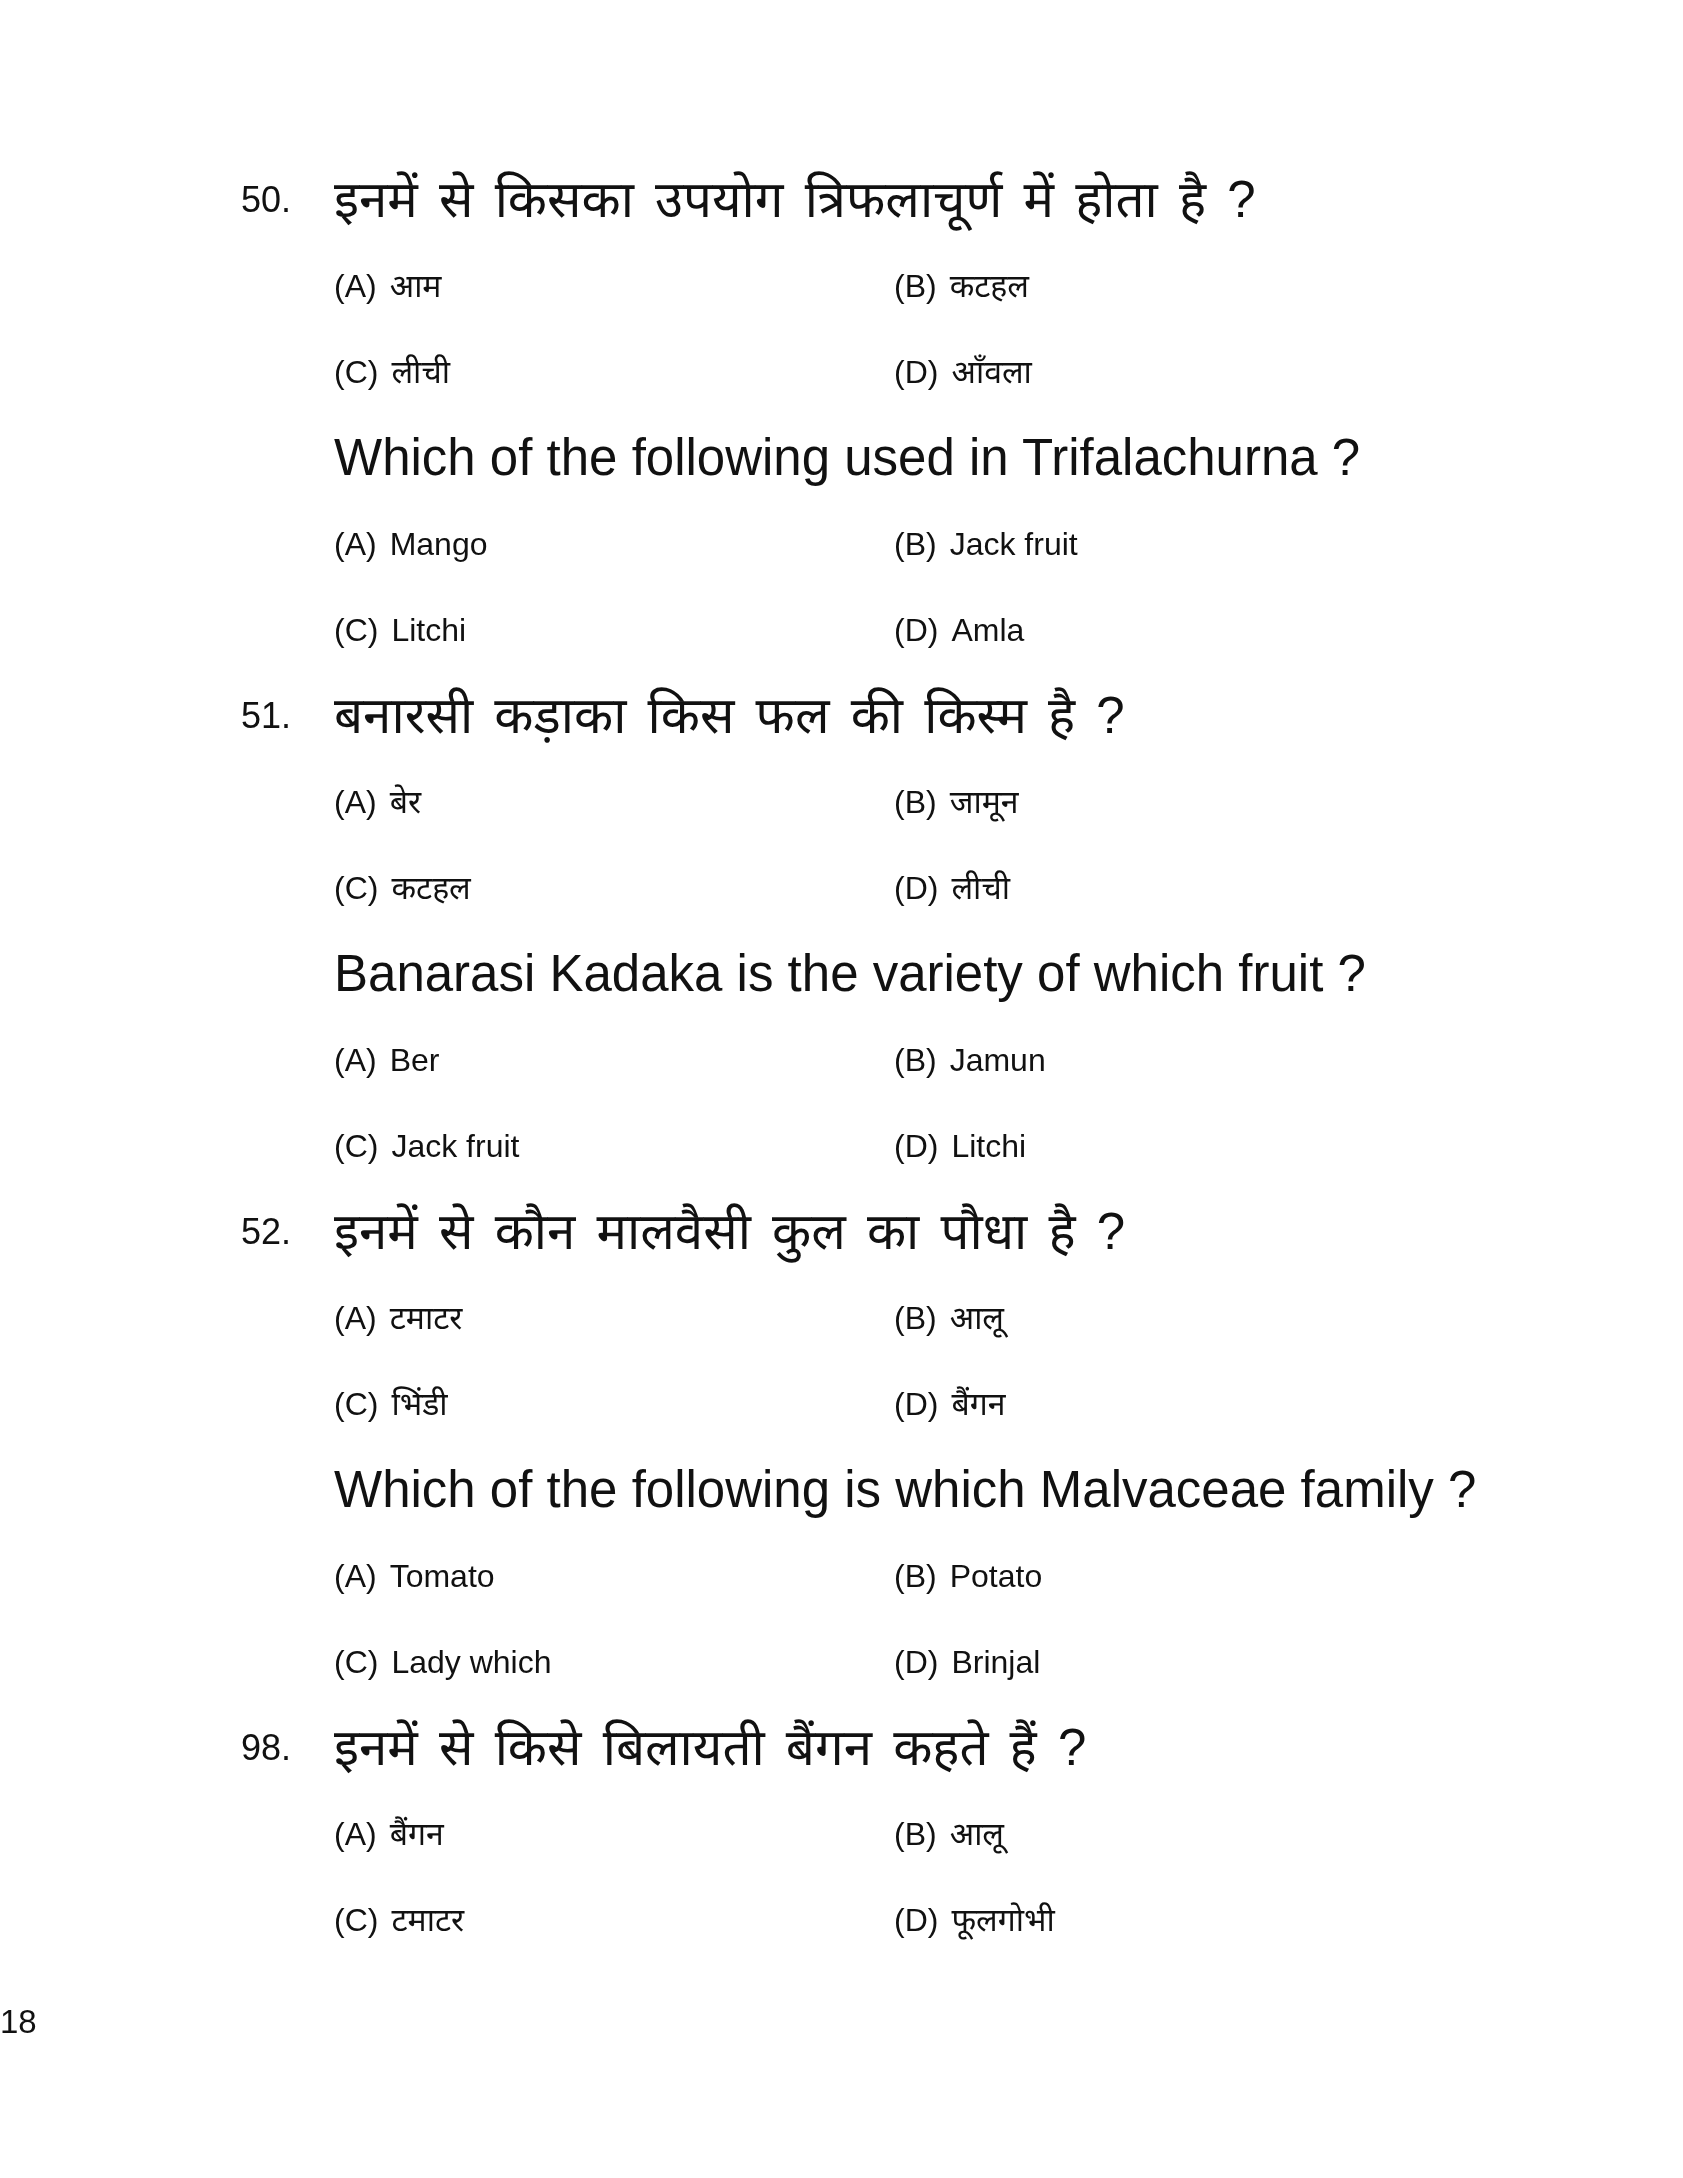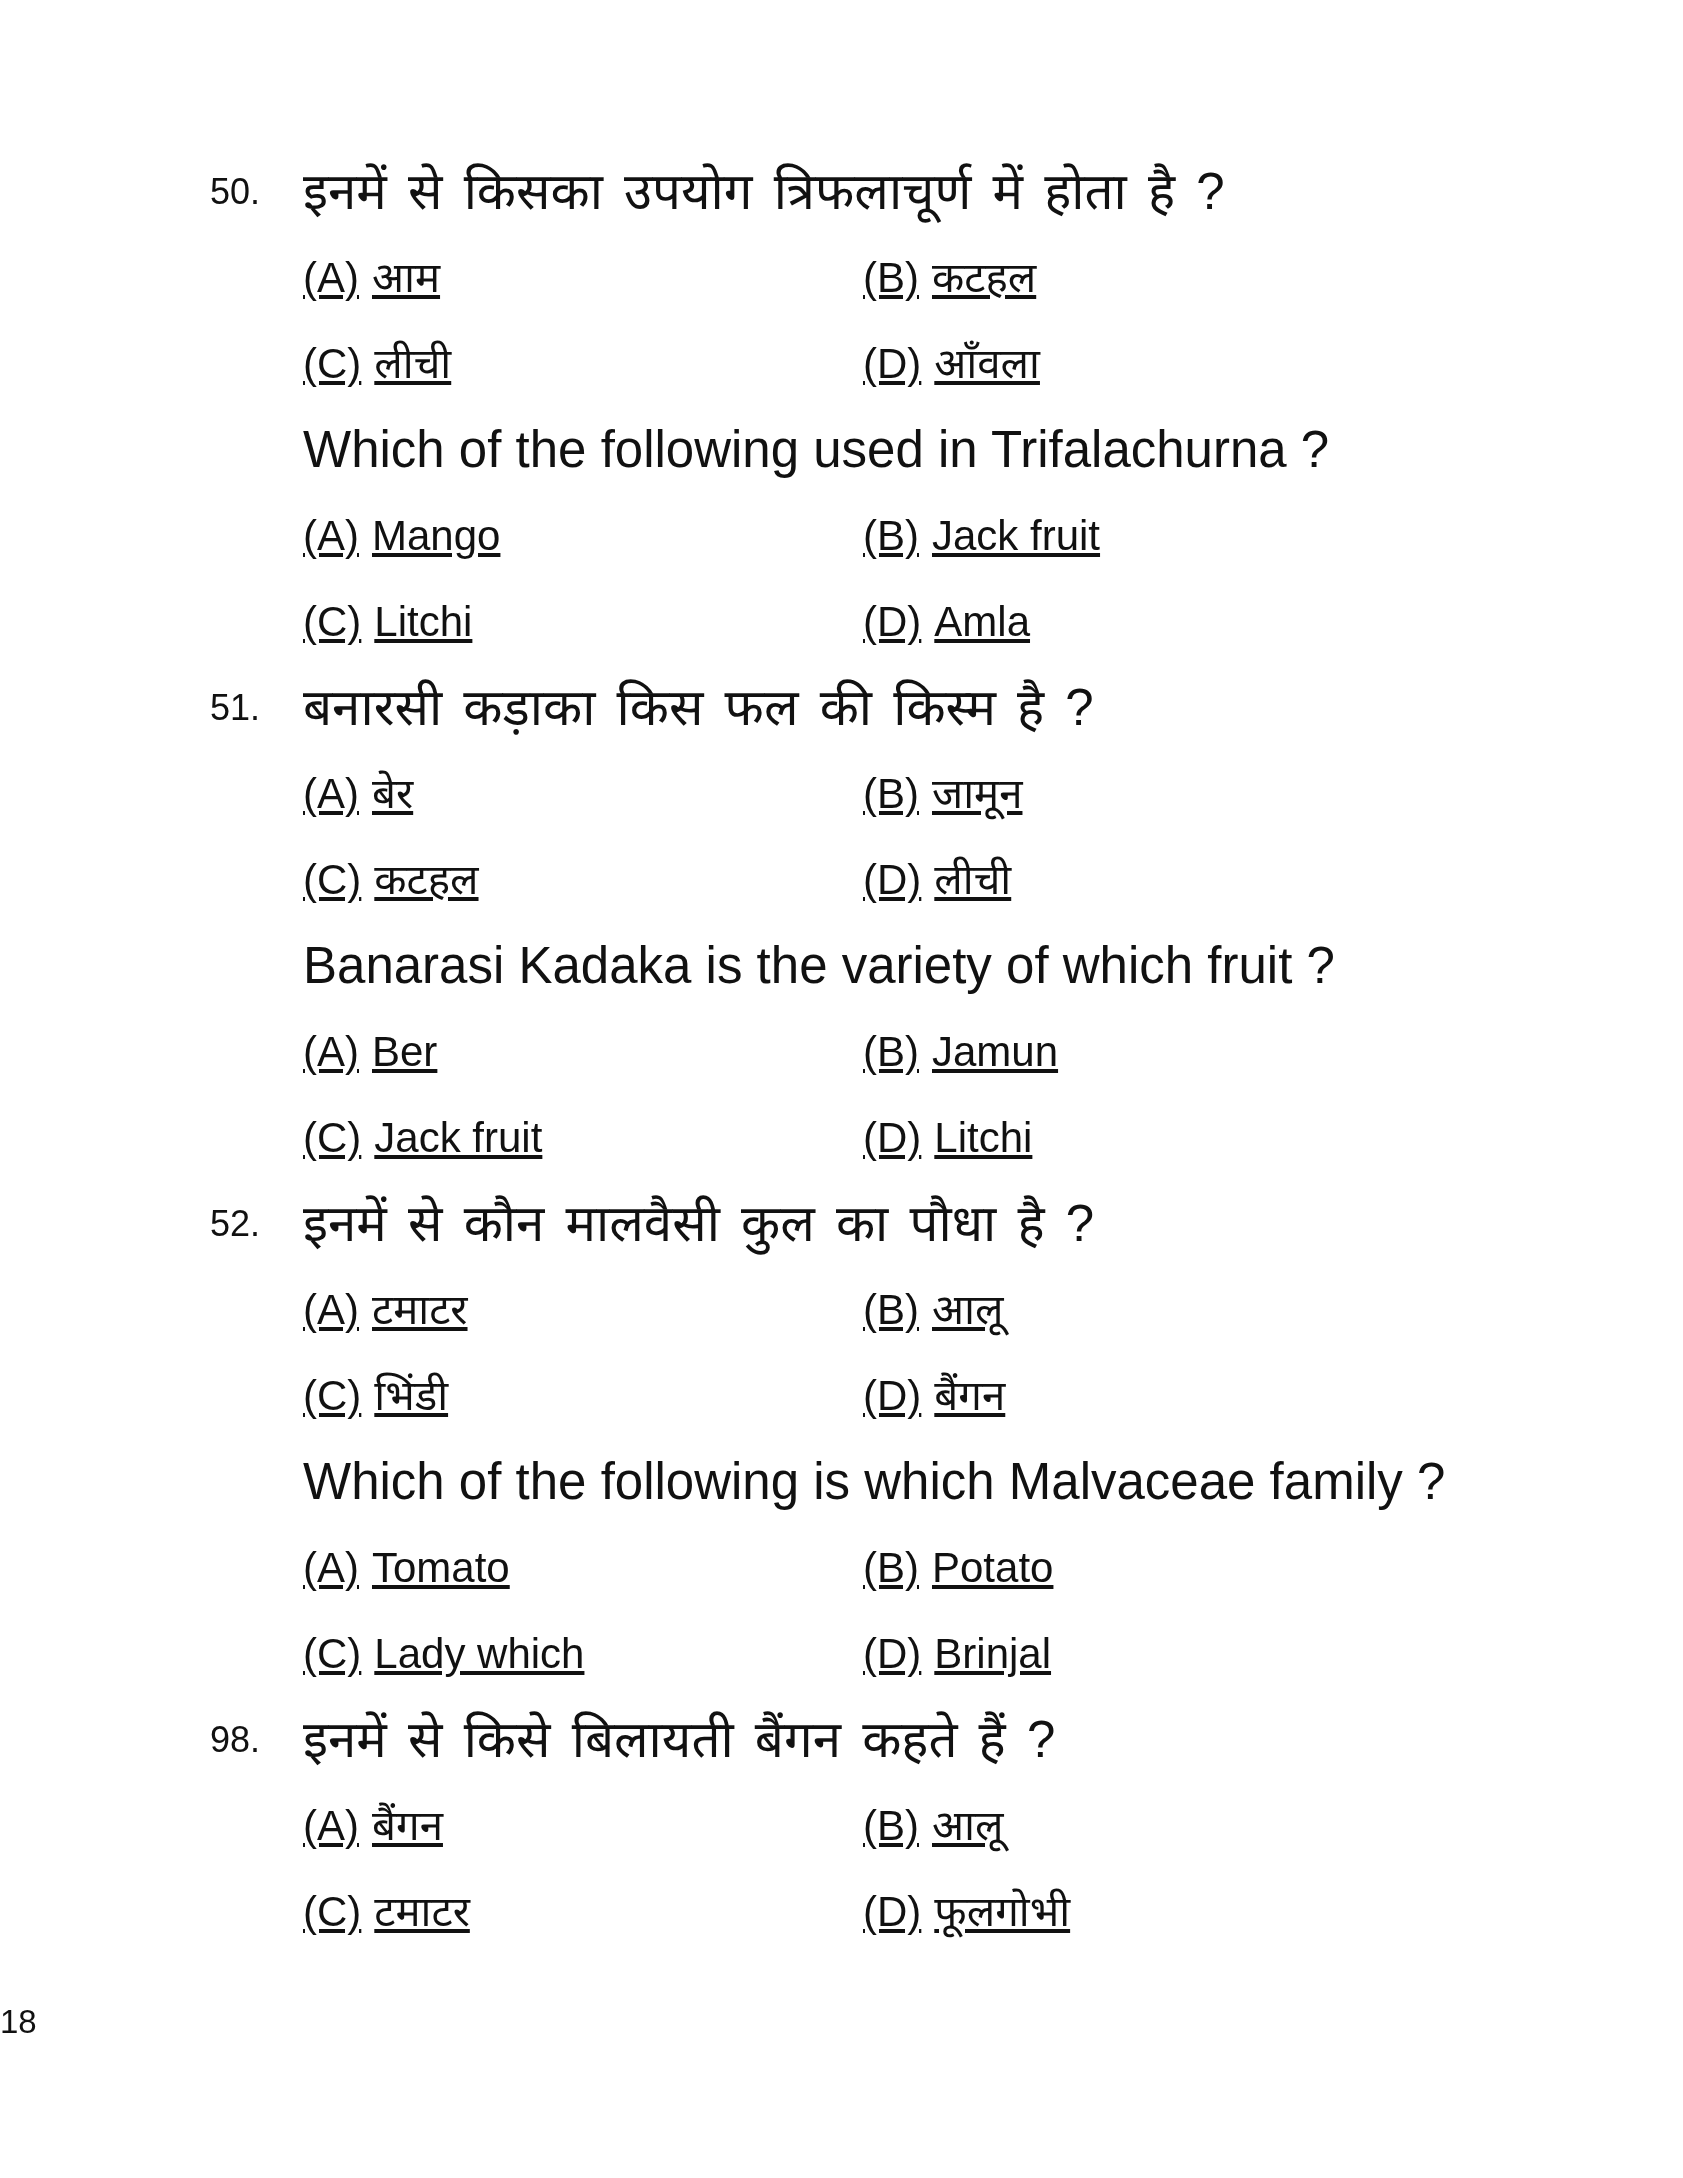--- a/index.html
+++ b/index.html
@@ -7,23 +7,24 @@
     position: relative;
     width: 1683px;
     height: 2178px;
     background: #ffffff;
     font-family: "Liberation Sans", "DejaVu Sans", sans-serif;
     color: #111111;
     overflow: hidden;
   }
   .content {
     position: absolute;
-    top: 149px;
+    top: 157px;
     left: 0;
     right: 0;
+    padding-left: 31px;
   }
   .row {
     position: relative;
     height: 86px;
     white-space: nowrap;
   }
   .row > span, .row > div { line-height: 86px; }
   .qnum {
     position: absolute;
     left: 210px;
@@ -33,22 +34,21 @@
   .qtext {
     position: absolute;
     left: 303px;
     top: 0;
     font-size: 51px;
   }
   .qtext.hindi { word-spacing: 7px; }
   .opt {
     position: absolute;
     top: 0;
-    font-size: 42px;
-    text-decoration: underline;
+    font-size: 32px;
   }
   .opt.col1 { left: 303px; }
   .opt.col2 { left: 863px; }
   .olabel { margin-right: 13px; }
   .footer {
     position: absolute;
     top: 2002px;
     left: 0;
     width: 1634px;
     text-align: left;

